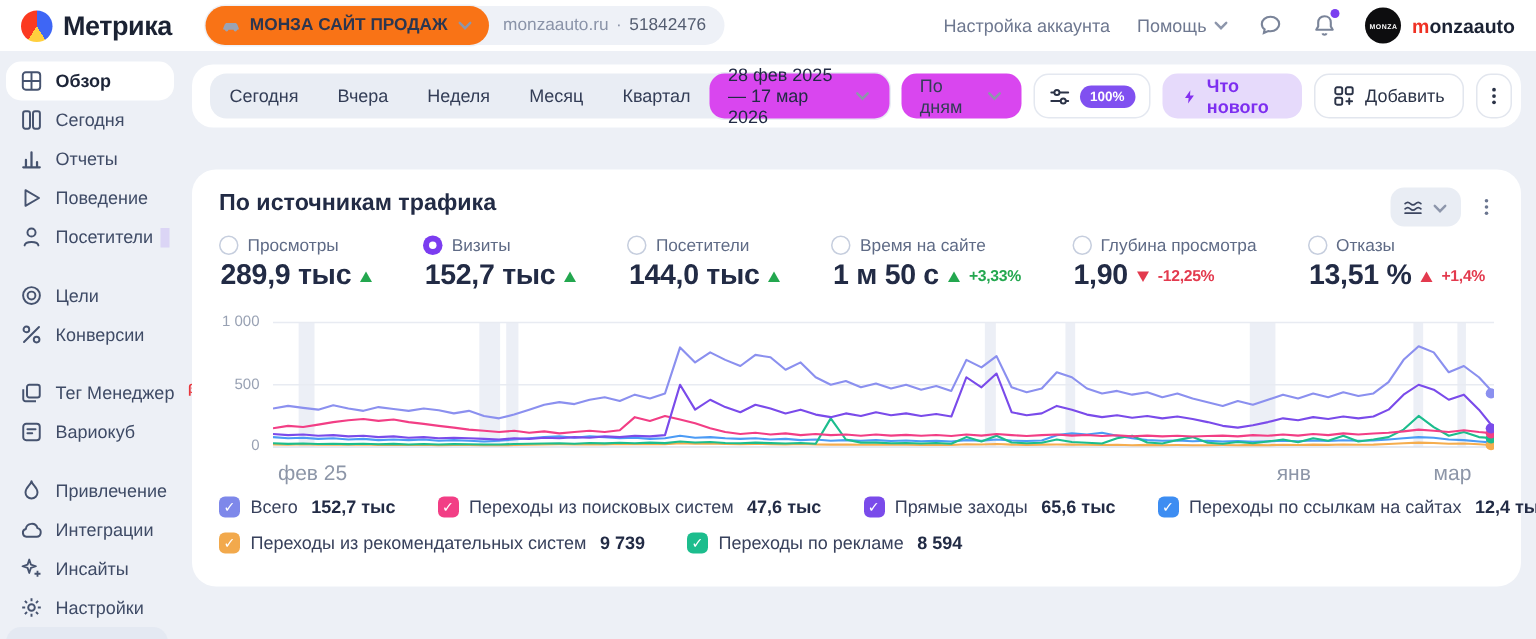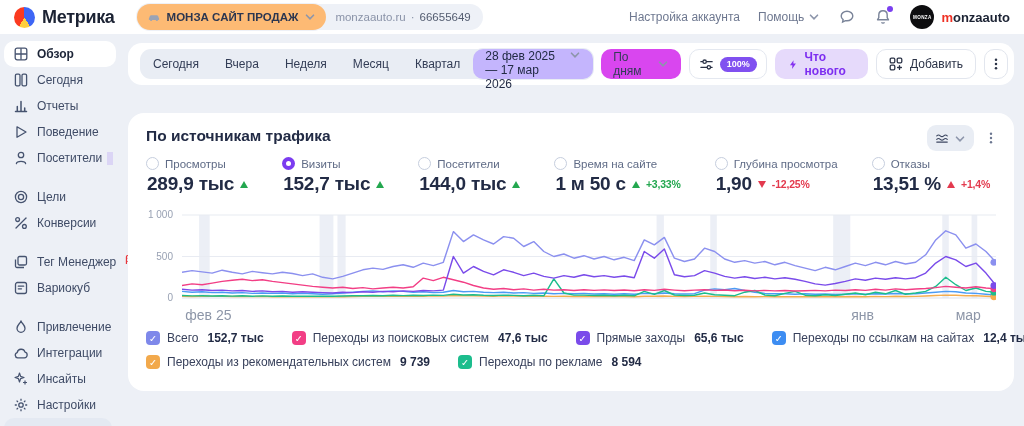--- a/index.html
+++ b/index.html
@@ -7,21 +7,21 @@
   body { font-family:"Liberation Sans","DejaVu Sans",sans-serif; background:#edf0f6; color:#222b45; overflow:hidden; }
   .page { width:1024px; height:426px; display:flex; flex-direction:column; }
 
   
   .hdr { height:34px; background:#fff; display:flex; align-items:center; padding:0 14px; flex:0 0 auto; }
   .logo-wrap { display:flex; align-items:center; gap:7px; }
   .logo-mark { width:21px; height:21px; border-radius:50%;
     background:conic-gradient(from 0deg, #3e66f5 0deg 148deg, #ffcf3e 148deg 212deg, #fb3a20 212deg 360deg); }
   .logo-text { font-size:18px; font-weight:700; color:#1b2233; letter-spacing:-0.3px; }
   .counter-group { display:flex; align-items:center; background:#eef1f7; border-radius:16px; margin-left:22px; height:26px; padding-right:12px; }
-  .counter-pill { display:flex; align-items:center; gap:6px; background:#fdba74; border-radius:14px; height:26px; padding:0 10px; box-shadow:0 0 0 1px #eef1f7; cursor:pointer; }
+  .counter-pill { display:flex; align-items:center; gap:6px; background:#f97316; border-radius:14px; height:26px; padding:0 10px; box-shadow:0 0 0 1px #eef1f7; cursor:pointer; }
   .counter-pill .cname { font-size:11.5px; font-weight:700; color:#2b3650; }
   .counter-meta { display:flex; gap:5px; margin-left:9px; font-size:11.5px; color:#8a93a8; align-items:center; }
   .counter-meta .cid { color:#535c70; }
   .hdr-right { margin-left:auto; display:flex; align-items:center; gap:18px; }
   .hdr-link { font-size:12px; color:#6e7890; cursor:pointer; display:flex; align-items:center; gap:4px; }
   .hdr-icon { width:18px; height:18px; color:#7a8499; position:relative; cursor:pointer; display:flex; }
   .hdr-icon svg { width:18px; height:18px; }
   .bell-dot { position:absolute; right:-1px; top:-2px; width:6px; height:6px; border-radius:50%; background:#7a3ff0; }
   .user { display:flex; align-items:center; gap:7px; cursor:pointer; }
   .avatar { width:24px; height:24px; border-radius:50%; background:#0d0d0f; color:#fff; font-size:4.6px; font-weight:700; letter-spacing:0.4px; display:flex; align-items:center; justify-content:center; }
@@ -44,21 +44,21 @@
   .sb-stub { position:absolute; left:4px; bottom:-8px; width:108px; height:16px; background:#e4e9f2; border-radius:10px 10px 0 0; }
 
   
   .main { flex:1; padding:9px 10px 0 8px; display:flex; flex-direction:column; min-width:0; }
 
   
   .toolbar { background:#fff; border-radius:14px; height:42px; flex:0 0 auto; display:flex; align-items:center; padding:0 6px 0 12px; gap:8px; }
   .preset-group { display:flex; align-items:center; background:#e9edf4; border-radius:11px; height:30px; }
   #presets-list { display:contents; }
   .preset-btn { font-size:12px; color:#333d56; padding:0 13px; height:30px; display:flex; align-items:center; cursor:pointer; border-radius:11px; }
-  .date-pill { background:#c4b5fd; border-radius:10px; height:30px; display:flex; align-items:flex-start; gap:14px; padding:0 12px; font-size:12px; color:#222b45; cursor:pointer; box-shadow:0 0 0 1px #e9edf4; }
+  .date-pill { background:#d946ef; border-radius:10px; height:30px; display:flex; align-items:center; gap:14px; padding:0 12px; font-size:12px; color:#222b45; cursor:pointer; box-shadow:0 0 0 1px #e9edf4; }
   .chev { width:12px; height:12px; color:#8d96ab; display:flex; }
   .chev svg { width:12px; height:12px; }
   .gran-pill { background:#d946ef; border-radius:10px; height:30px; display:flex; align-items:center; gap:7px; padding:0 12px; font-size:12px; color:#333d56; cursor:pointer; }
   .sampling-pill { background:#fff; border:1px solid #e4e8f0; border-radius:10px; height:30px; display:flex; align-items:center; gap:6px; padding:0 9px; cursor:pointer; }
   .sampling-pill svg { width:15px; height:15px; color:#2b3347; }
   .sampling-badge { background:#8050f0; color:#fff; font-size:9px; font-weight:700; border-radius:8px; padding:2.5px 7px; }
   .tb-right { margin-left:auto; display:flex; align-items:center; gap:8px; }
   .whatsnew { background:#e6dafb; border-radius:10px; height:30px; display:flex; align-items:center; gap:7px; padding:0 13px; font-size:12px; font-weight:700; color:#7d2ef0; cursor:pointer; }
   .whatsnew svg { width:13px; height:13px; }
   .add-btn { background:#fff; border:1px solid #e2e6ee; border-radius:10px; height:30px; display:flex; align-items:center; gap:7px; padding:0 12px; font-size:12px; color:#2b3347; cursor:pointer; }
@@ -130,21 +130,21 @@
         <span class="cname">МОНЗА САЙТ ПРОДАЖ</span>
         <span class="chev">
             <svg viewBox="0 0 12 12" fill="none" stroke="currentColor" stroke-width="1.6" stroke-linecap="round">
               <path d="M2.5 4.2 6 7.8 9.5 4.2"></path>
             </svg>
           </span>
       </div>
       <div class="counter-meta">
         <span>monzaauto.ru</span>
         <span>·</span>
-        <span class="cid">66655649</span>
+        <span class="cid">51842476</span>
       </div>
     </div>
     <div class="hdr-right">
       <span class="hdr-link">Настройка аккаунта</span>
       <span class="hdr-link">
         <span>Помощь</span>
         <span class="chev">
             <svg viewBox="0 0 12 12" fill="none" stroke="currentColor" stroke-width="1.6" stroke-linecap="round">
               <path d="M2.5 4.2 6 7.8 9.5 4.2"></path>
             </svg>

